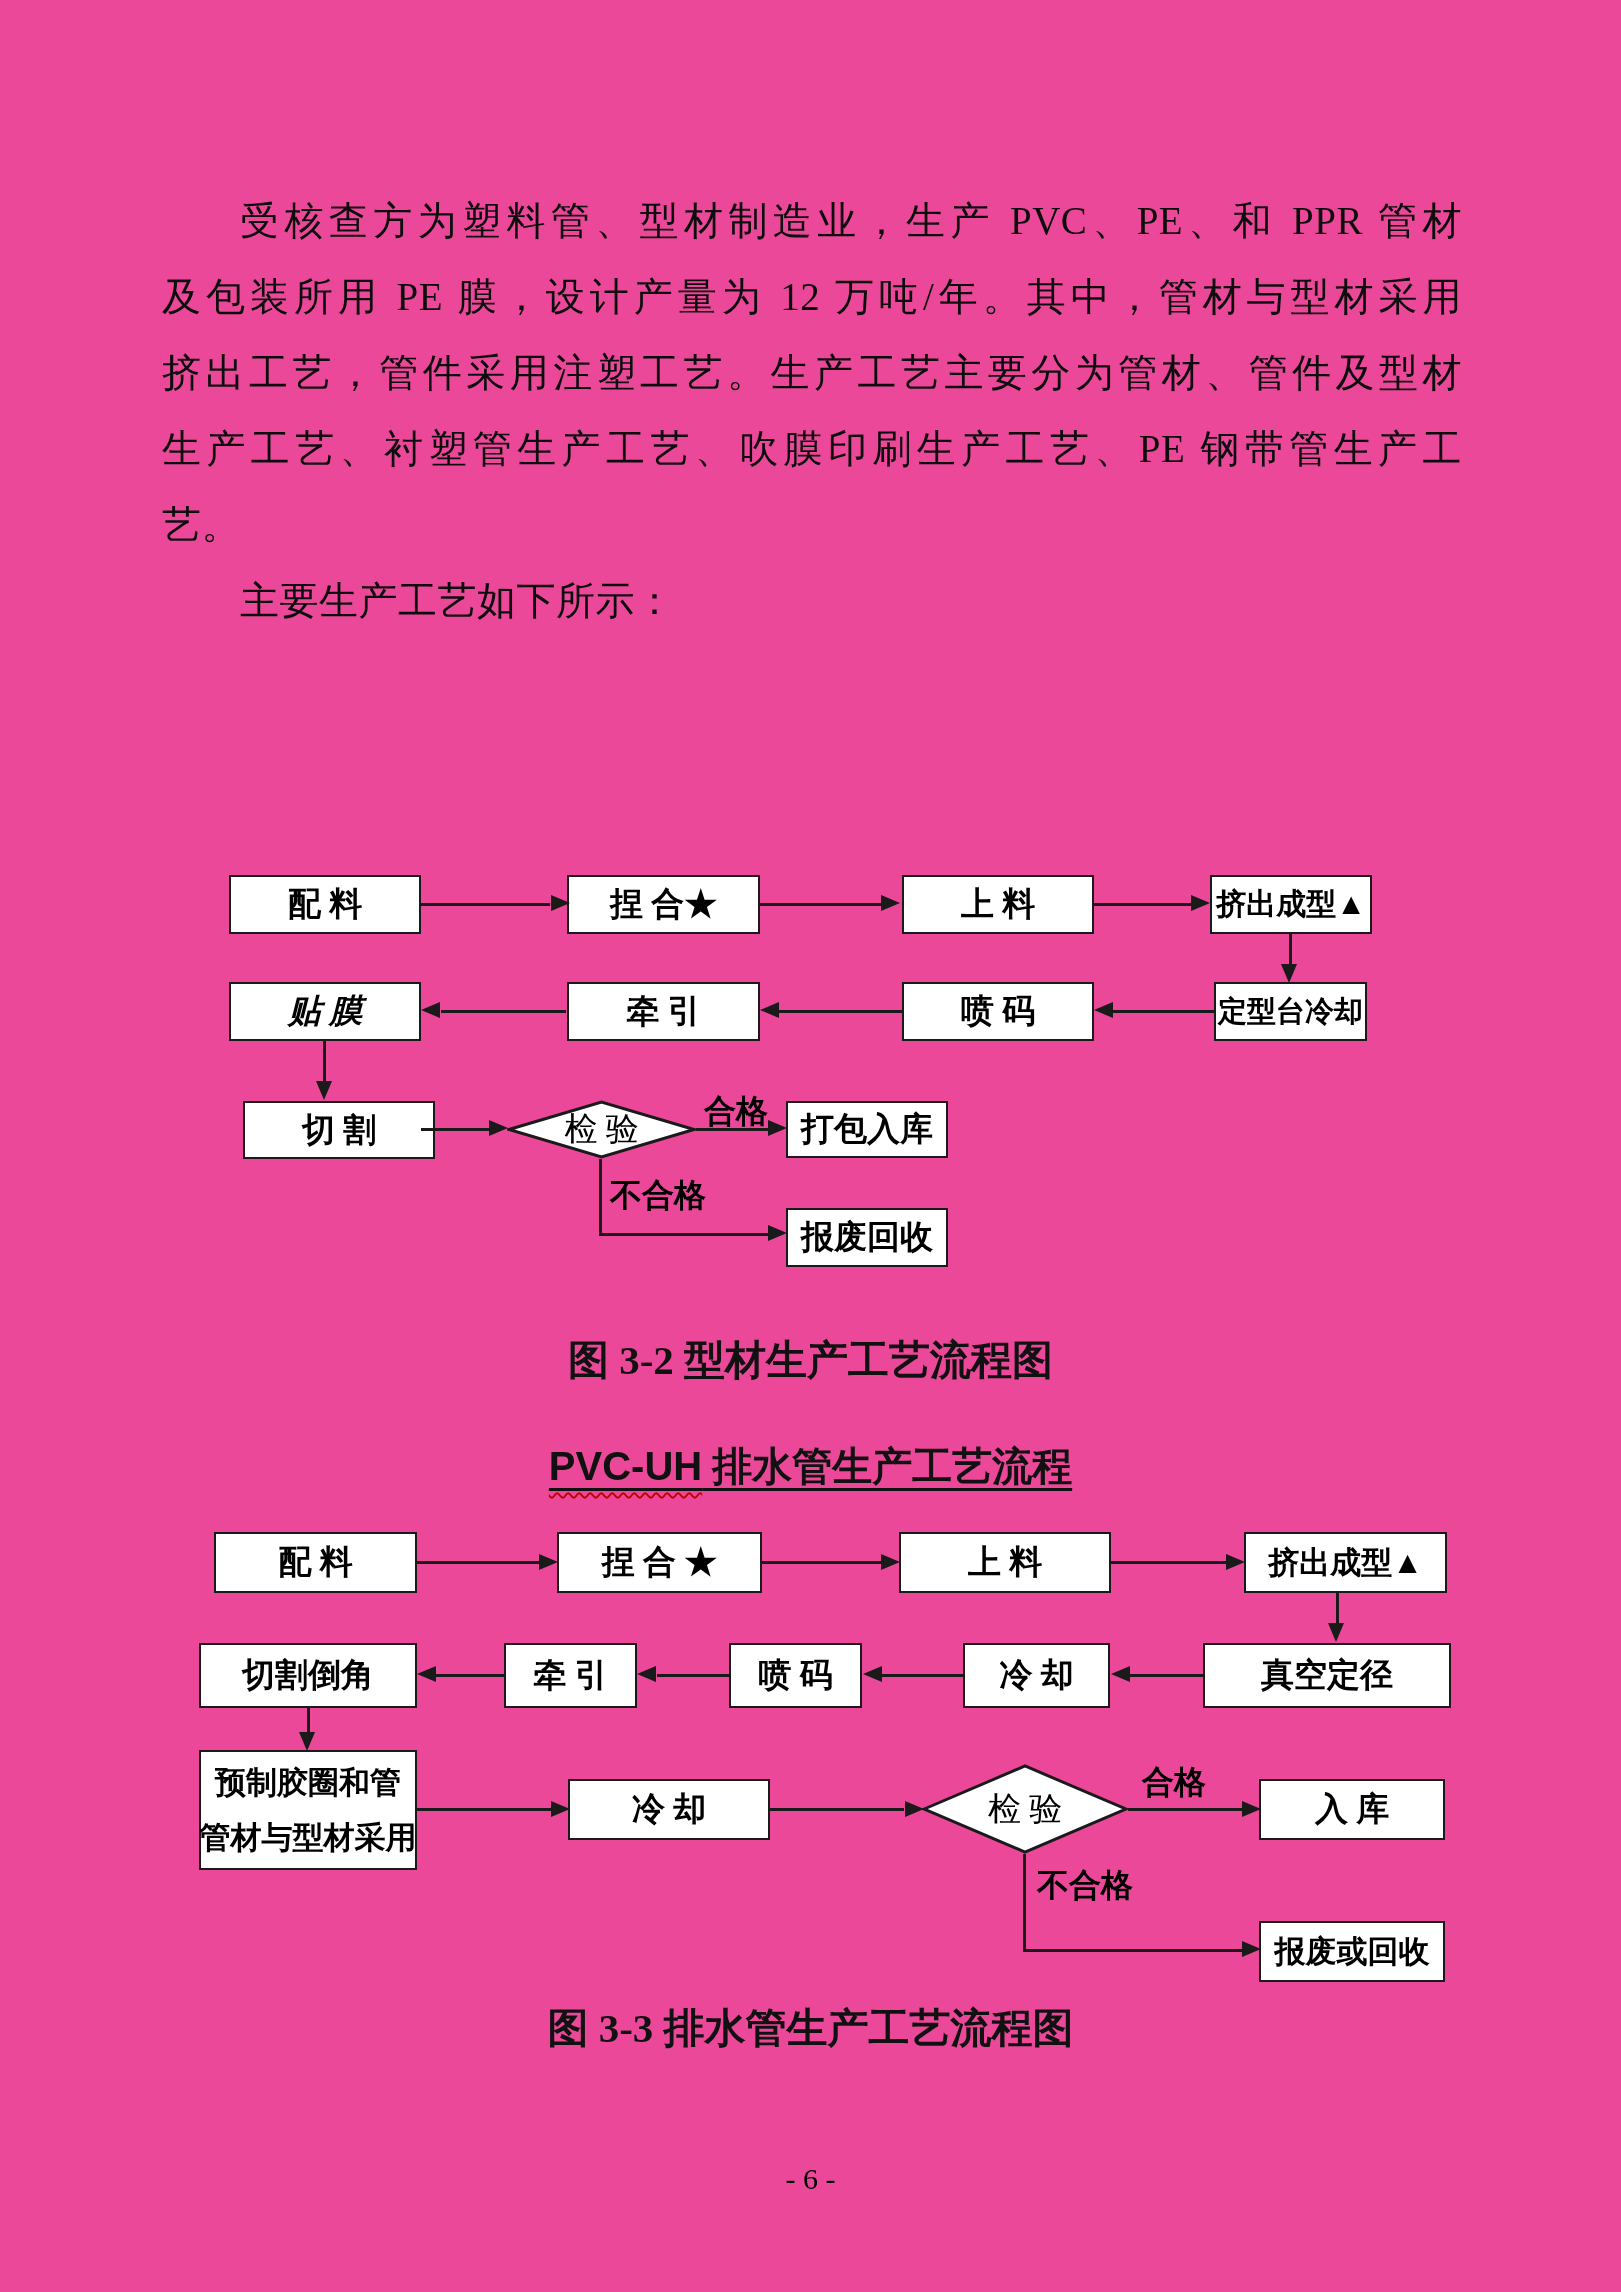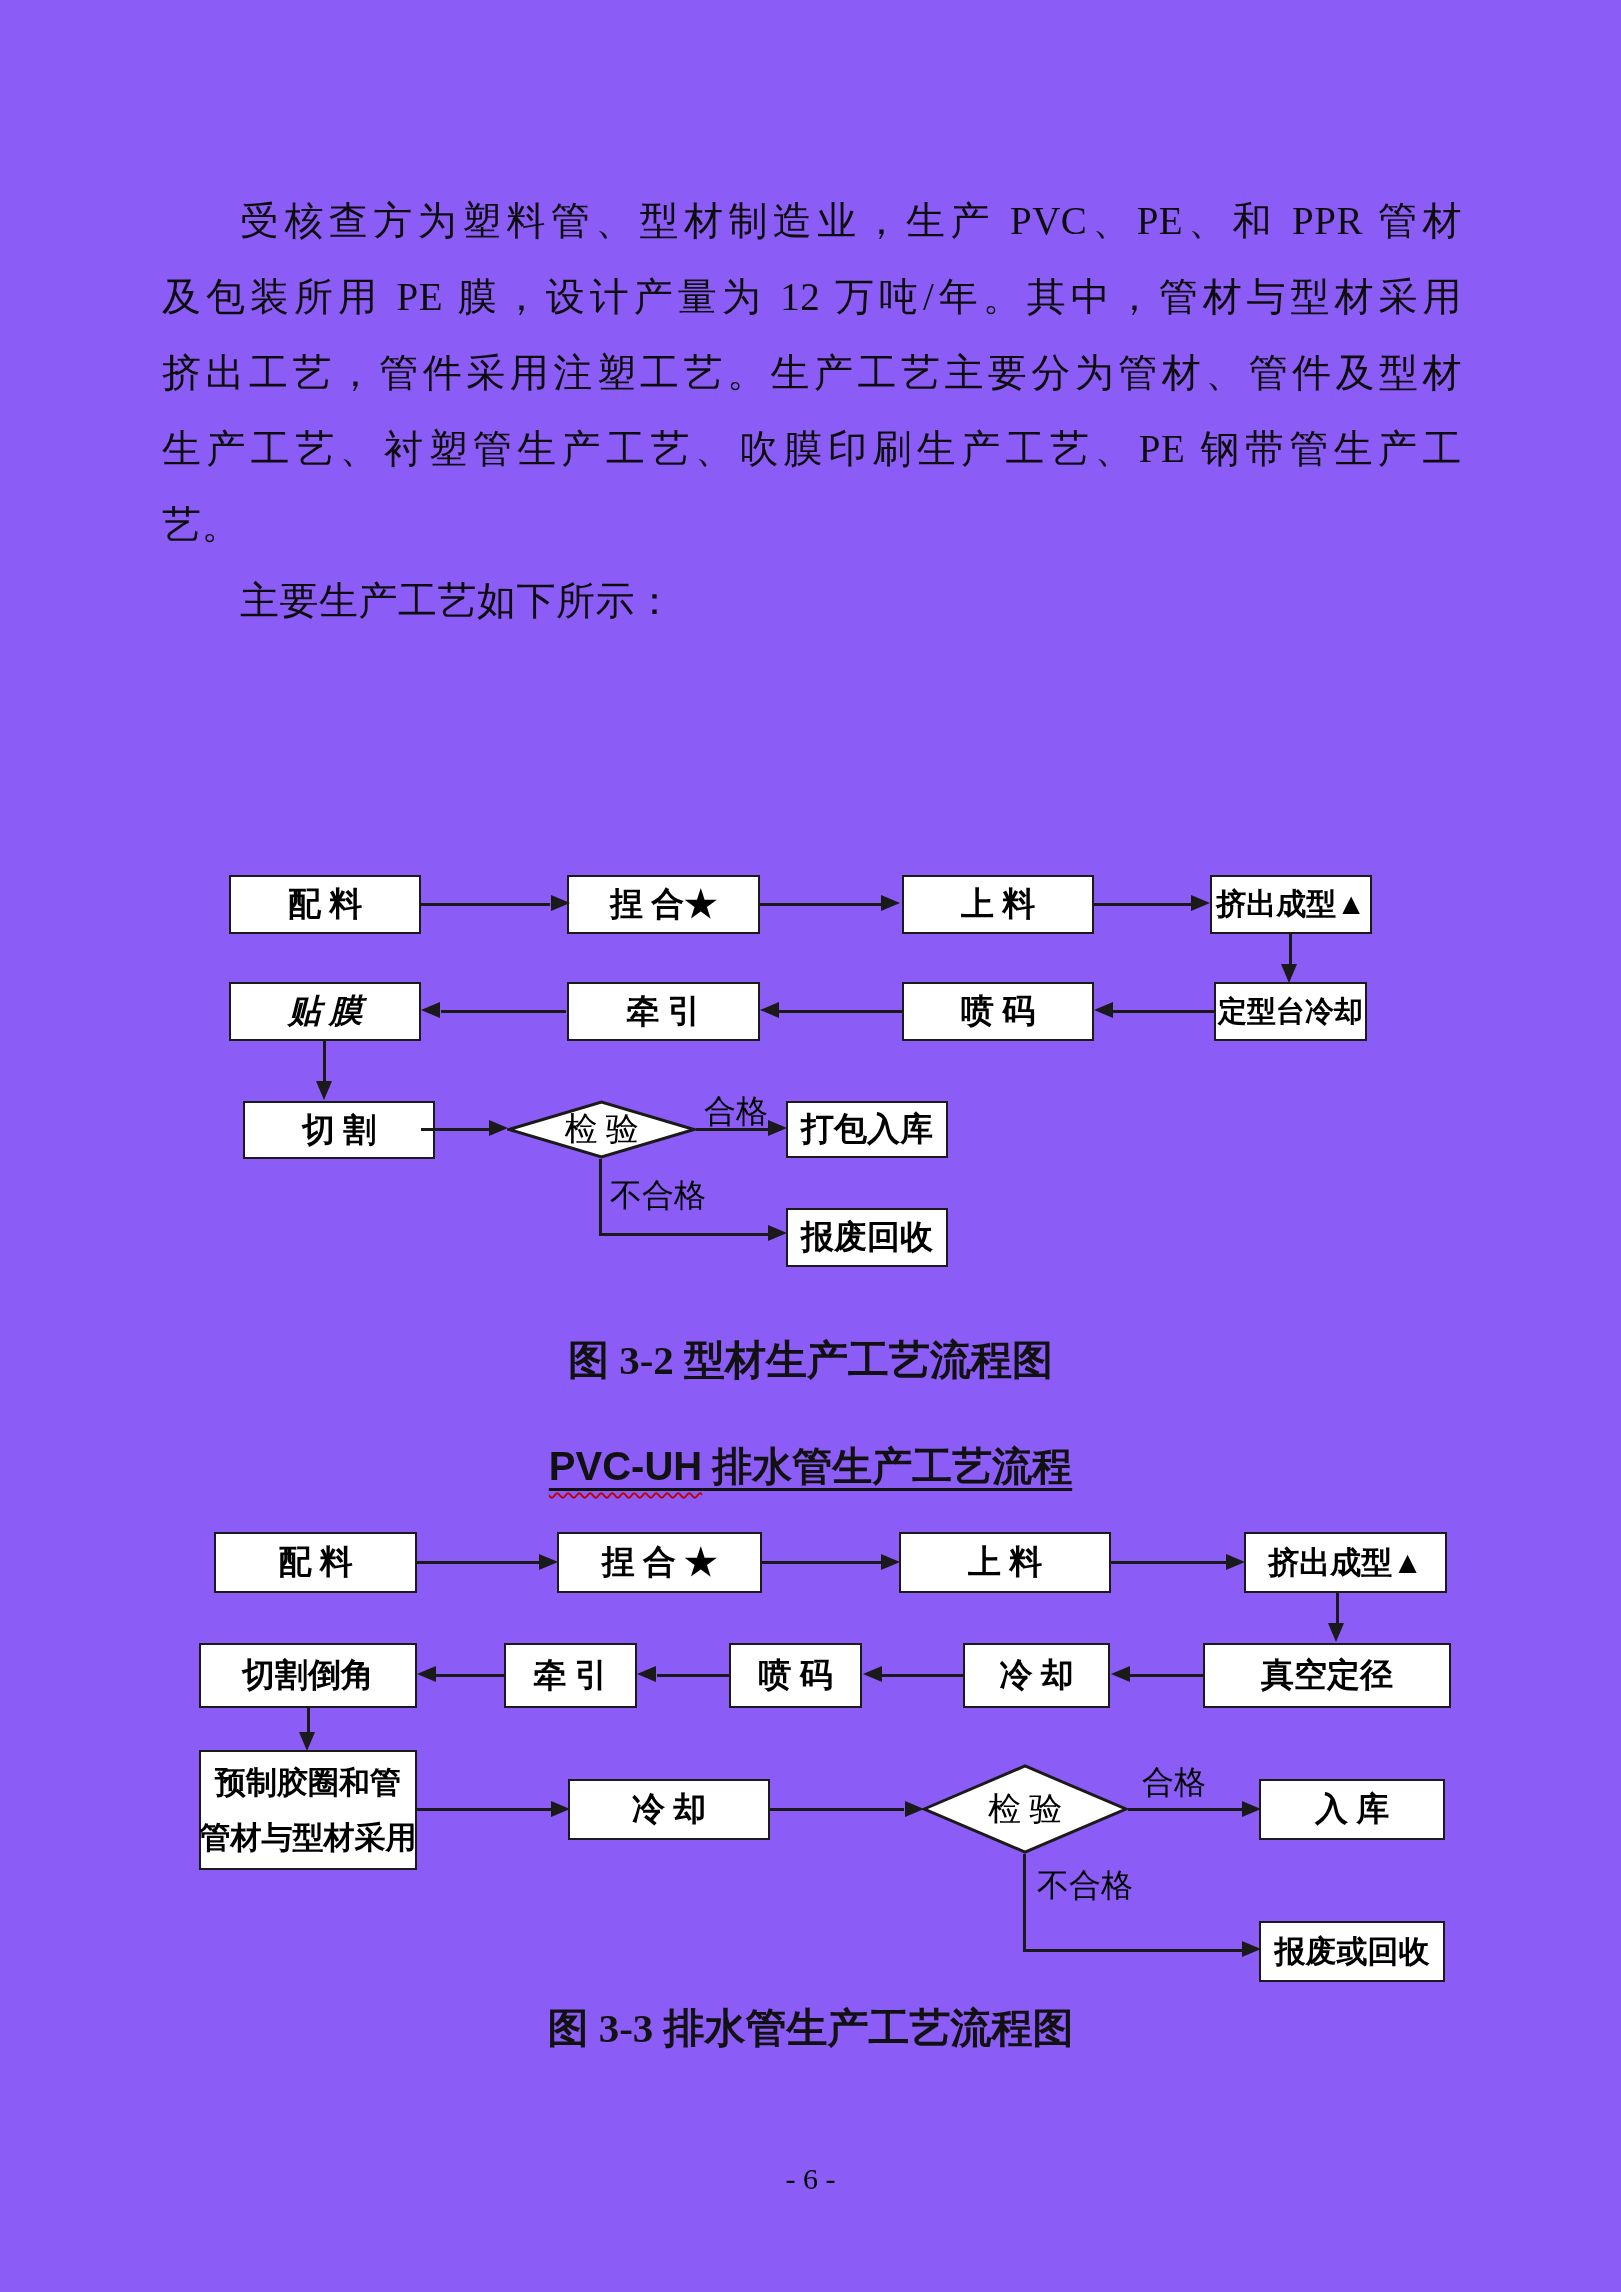--- a/index.html
+++ b/index.html
@@ -1,19 +1,19 @@
 <!DOCTYPE html>
 <html><head>
 <meta charset="utf-8">
 <style>
   html,body{margin:0;padding:0;background:#888;}
   .page{
     position:relative;
     width:1621px;height:2293px;
-    background:#8b5cf6;
+    background:#ec4899;
     font-family:"Liberation Serif","DejaVu Serif",serif;
     color:#111;
     overflow:hidden;
   }
   
   .para{
     position:absolute;left:162px;top:183px;width:1300px;
     font-size:39px;line-height:76px;letter-spacing:0.5px;color:#0d0d0d;
   }
   .para .line{white-space:nowrap;}
@@ -47,21 +47,21 @@
   .ah-l{border-width:8.8px 19.6px 8.8px 0;border-color:transparent #1a1a1a transparent transparent;}
   .ah-d{border-width:19.6px 8.8px 0 8.8px;border-color:#1a1a1a transparent transparent transparent;}
   .diamond{position:absolute;}
   .diamond svg{position:absolute;left:0;top:0;}
   .diamond .dlabel{
     position:absolute;left:0;top:0;width:100%;height:100%;
     display:flex;align-items:center;justify-content:center;
     font-weight:normal;font-size:33px;color:#000;white-space:nowrap;
   }
   .edge-label{
-    position:absolute;font-weight:normal;font-size:32px;color:#000;white-space:nowrap;
+    position:absolute;font-weight:bold;font-size:32px;color:#000;white-space:nowrap;
   }
 </style>
 </head>
 <body>
 
 <div class="page">
 
   <div class="para">
     <div class="line just indent">受核查方为塑料管、型材制造业，生产 PVC、PE、和 PPR 管材</div>
     <div class="line just">及包装所用 PE 膜，设计产量为 12 万吨/年。其中，管材与型材采用</div>

